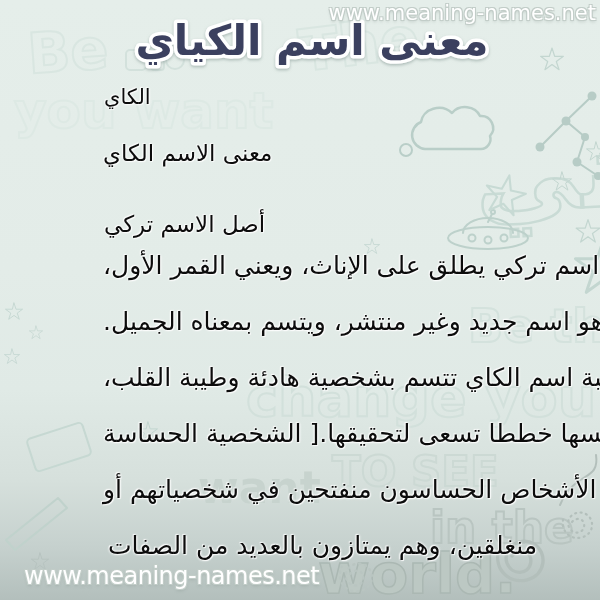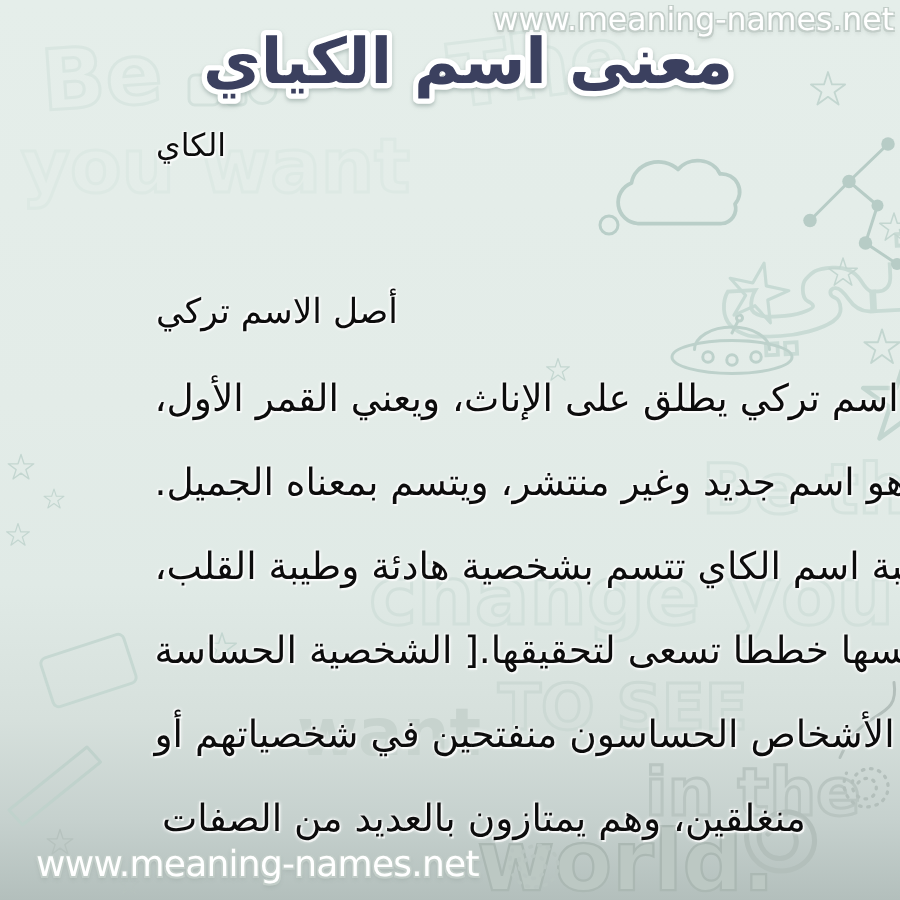--- a/index.html
+++ b/index.html
@@ -29,21 +29,21 @@
   .line {
     position:absolute; direction:rtl; unicode-bidi:plaintext;
     color:#0c0c0c; white-space:nowrap;
     text-shadow:
       0 0 3px rgba(255,255,255,.9), 0 0 3px rgba(255,255,255,.9),
       1px 1px 0 rgba(255,255,255,.7), -1px -1px 0 rgba(255,255,255,.7);
     margin-left: 48px;
   }
   .l1{top:85px;  left:56px; font-size:21px;}
   .l2{top:140px; left:55px; font-size:23px;}
-  .l3{top:195px; left:56px; font-size:23px;}
+  .l3{top:211px; left:56px; font-size:23px;}
   .l4{top:251px; left:55px; font-size:25px;}
   .l5{top:307px; left:55px; font-size:25px;}
   .l6{top:363px; left:55px; font-size:25px;}
   .l7{top:419px; left:55px; font-size:25px;}
   .l8{top:475px; left:55px; font-size:25px;}
   .l9{top:531px; left:60px; font-size:25px;}
 </style>
 </head>
 <body>
 
@@ -131,20 +131,21 @@
     <filter id="ts" x="-20%" y="-20%" width="140%" height="140%">
       <feDropShadow dx="0" dy="1.5" stdDeviation="1.5" flood-color="#93a5a0" flood-opacity="0.7"></feDropShadow>
     </filter>
     <text x="312" y="55" text-anchor="middle" direction="rtl" font-family="DejaVu Sans, sans-serif" font-weight="bold" font-size="42" fill="#3b3f5e" stroke="#ffffff" stroke-width="7" paint-order="stroke" stroke-linejoin="round" filter="url(#ts)">معنى اسم الكياي</text>
   </svg>
 
   <div class="watermark wm-top">www.meaning-names.net</div>
   <div class="watermark wm-bottom">www.meaning-names.net</div>
 
   <div class="line l1" dir="rtl">الكاي</div>
+  <div class="line l2" dir="rtl">معنى الاسم الكاي</div>
   <div class="line l3" dir="rtl">أصل الاسم تركي</div>
   <div class="line l5" dir="rtl">وهو اسم جديد وغير منتشر، ويتسم بمعناه الجميل.</div>
   <div class="line l4" dir="rtl">اسم تركي يطلق على الإناث، ويعني القمر الأول،</div>
   <div class="line l6" dir="rtl">وصاحبة اسم الكاي تتسم بشخصية هادئة وطيبة القلب،</div>
   <div class="line l7" dir="rtl">تضع لنفسها خططا تسعى لتحقيقها.[ الشخصية الحساسة</div>
   <div class="line l8" dir="rtl">قد يكون الأشخاص الحساسون منفتحين في شخصياتهم أو</div>
   <div class="line l9" dir="rtl">منغلقين، وهم يمتازون بالعديد من الصفات</div>
 
 </div>
 

